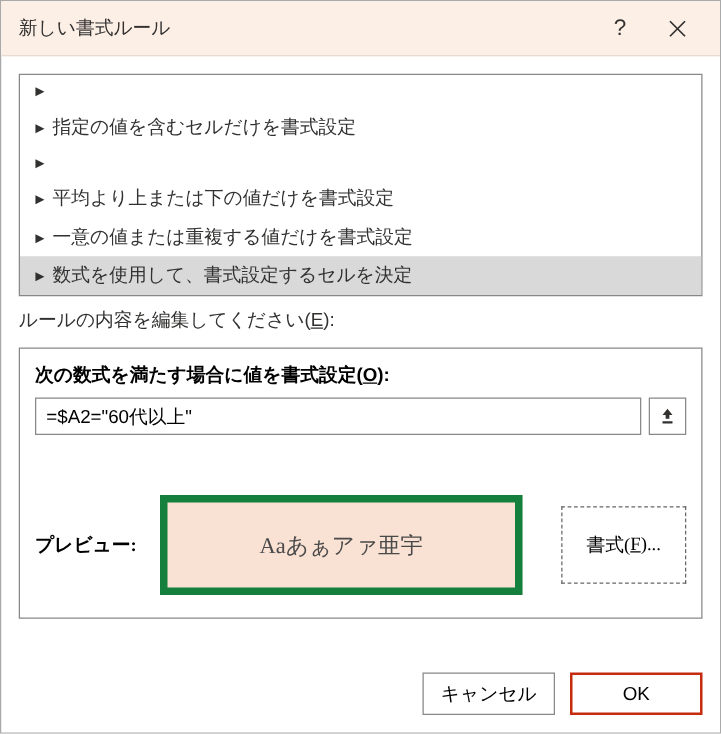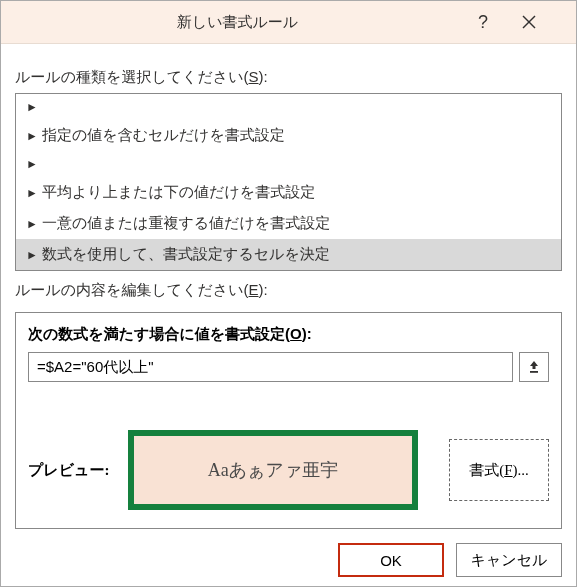--- a/index.html
+++ b/index.html
@@ -15,23 +15,22 @@
     border: 1px solid #aaa;
     background: #fff;
     display: flex;
     flex-direction: column;
   }
   .titlebar {
     background: #fcefe6;
     height: 44px;
     display: flex;
     align-items: center;
-    padding: 0 24px 0 14px;
+    padding: 0 11px 0 14px;
     border-bottom: 1px solid #e8dcd2;
-    text-align: center;
   }
   .titlebar .title {
     flex: 1;
     font-size: 15px;
     color: #323130;
   }
   .titlebar .btn {
     width: 46px;
     height: 42px;
     display: flex;
@@ -179,23 +178,20 @@
     <div class="btn close">
       <svg viewBox="0 0 14 14">
         <line x1="1" y1="1" x2="13" y2="13" stroke="#323130" stroke-width="1.4"></line>
         <line x1="13" y1="1" x2="1" y2="13" stroke="#323130" stroke-width="1.4"></line>
       </svg>
     </div>
   </div>
 
   <div class="body">
 
-    <div class="section-label">
-      <span>ルールの種類を選択してください(</span><span class="ul">S</span><span>):</span>
-    </div>
 
     <div class="rule-list" id="rule-list">
         <div class="rule-item">
           <span class="marker">►</span>
         </div>
         <div class="rule-item">
           <span class="marker">►</span>
           <span>指定の値を含むセルだけを書式設定</span>
         </div>
         <div class="rule-item">
@@ -241,17 +237,17 @@
           <span>書式(</span>
             <span class="ul">F</span>
             <span>)...</span>
         </div>
       </div>
     </div>
 
   </div>
 
   <div class="footer">
+    <div class="button">キャンセル</div>
     <div class="button primary">OK</div>
-    <div class="button">キャンセル</div>
   </div>
 
 </div>
 
 </body></html>

